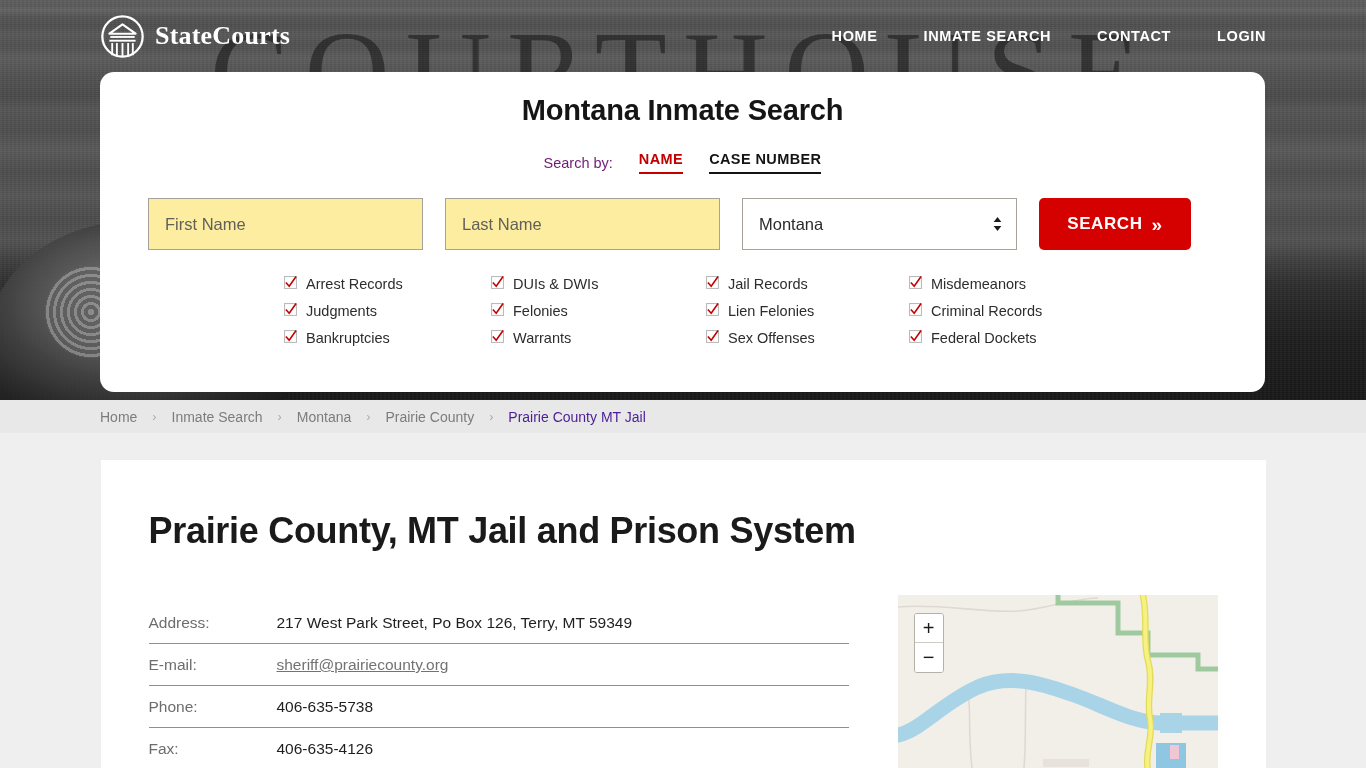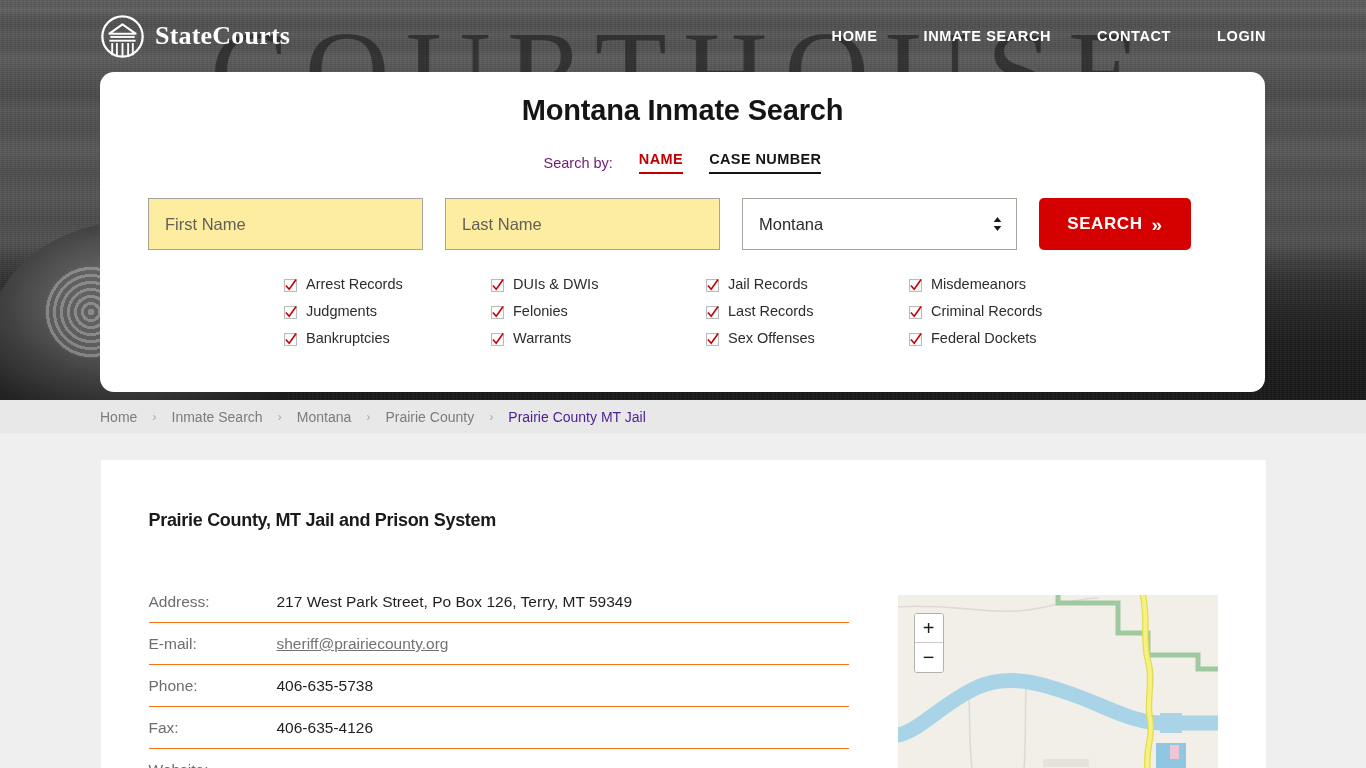--- a/index.html
+++ b/index.html
@@ -164,21 +164,21 @@
   .btn-search .chev { font-size: 19px; line-height: 1; }
 
   .feature-grid {
     margin-top: 26px;
     display: grid;
     grid-template-columns: 207px 215px 203px 200px;
     row-gap: 11px;
     justify-content: center;
     padding-left: 28px;
   }
-  .feat { display: flex; align-items: flex-end; gap: 9px; }
+  .feat { display: flex; align-items: flex-start; gap: 9px; }
   .feat .cbx { width: 13px; height: 13px; display: block; }
   .feat .lbl { font-size: 14.5px; color: #2d2d2d; }
 
   
   .crumbbar {
     width: 1366px; height: 33px;
     background: #e8e8e8;
     display: flex; align-items: center;
     padding-left: 100px;
   }
@@ -190,21 +190,21 @@
   .content-wrap { width: 1366px; height: 335px; background: #efefef; padding-top: 27px; }
   .content-card {
     margin: 0 auto;
     width: 1165px; height: 308px;
     background: #fff;
     padding: 50px 48px 0 48px;
     position: relative;
     overflow: hidden;
   }
   .content-title {
-    font-size: 18px; font-weight: 700; color: #1a1a1a;
+    font-size: 36px; font-weight: 700; color: #1a1a1a;
     letter-spacing: -.3px;
   }
   .detail-table {
     margin-top: 50px;
     width: 700px;
     border-collapse: collapse;
   }
   .detail-table td {
     border-bottom: 1px solid #f97316;
     padding: 12px 0 11px 0;
@@ -346,21 +346,21 @@
             <rect x="0.6" y="0.6" width="12.8" height="12.8" fill="none" stroke="#b8b8b8" stroke-width="1.1"></rect>
             <path d="M2 7 L5.6 11 L13 0.6" fill="none" stroke="#c20000" stroke-width="1.7"></path>
           </svg>
         <span class="lbl">Felonies</span>
       </div>
       <div class="feat">
         <svg class="cbx" viewBox="0 0 14 14">
             <rect x="0.6" y="0.6" width="12.8" height="12.8" fill="none" stroke="#b8b8b8" stroke-width="1.1"></rect>
             <path d="M2 7 L5.6 11 L13 0.6" fill="none" stroke="#c20000" stroke-width="1.7"></path>
           </svg>
-        <span class="lbl">Last Records</span>
+        <span class="lbl">Lien Felonies</span>
       </div>
       <div class="feat">
         <svg class="cbx" viewBox="0 0 14 14">
             <rect x="0.6" y="0.6" width="12.8" height="12.8" fill="none" stroke="#b8b8b8" stroke-width="1.1"></rect>
             <path d="M2 7 L5.6 11 L13 0.6" fill="none" stroke="#c20000" stroke-width="1.7"></path>
           </svg>
         <span class="lbl">Criminal Records</span>
       </div>
 
       <div class="feat">

